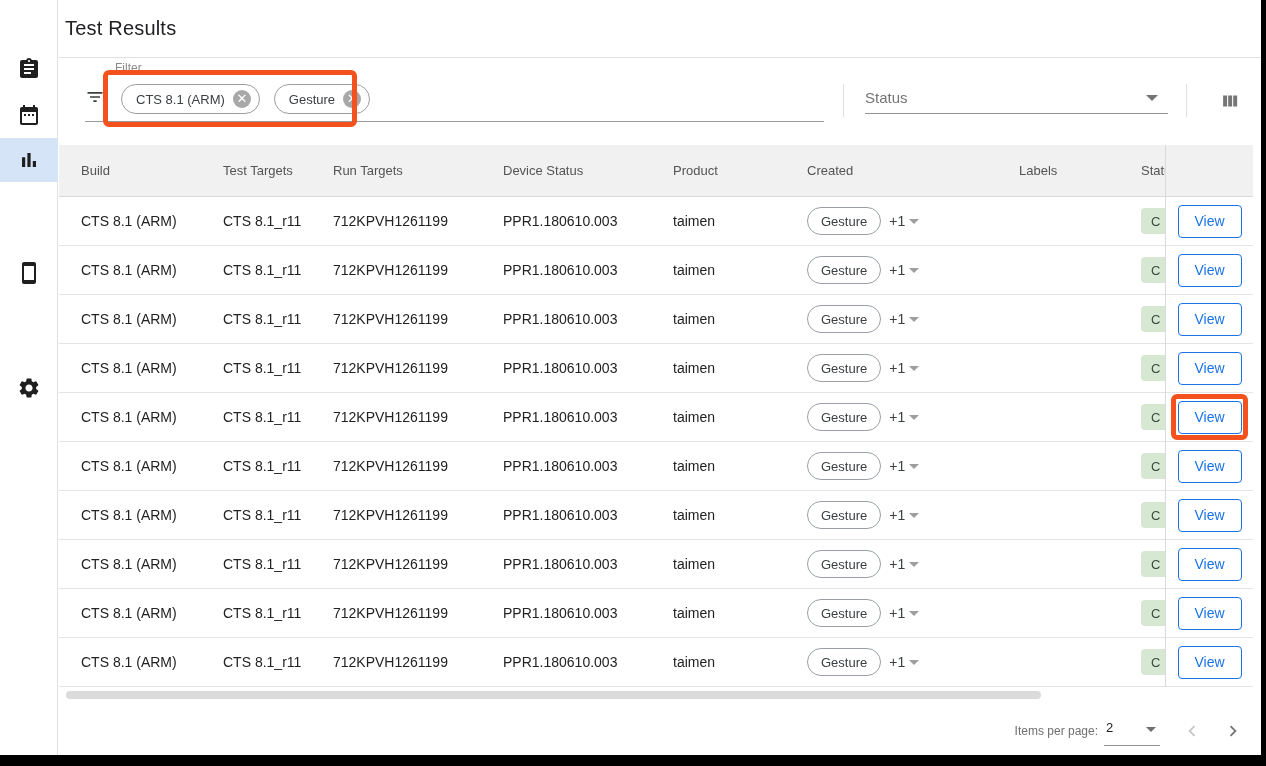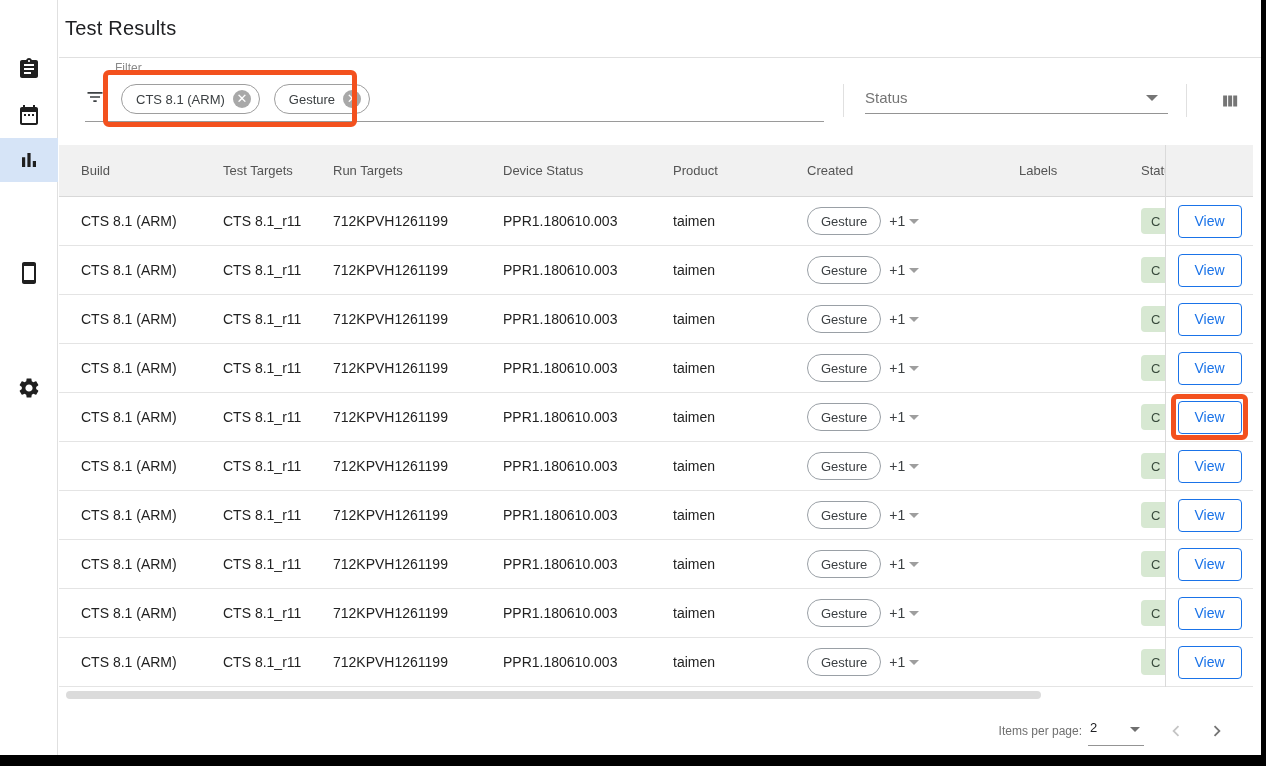--- a/index.html
+++ b/index.html
@@ -66,21 +66,21 @@
 
   
   .sticky-col{position:absolute;left:1106px;top:0;width:88px;height:542px;border-left:1px solid #DADADA;background:#fff;}
   .sticky-hdr{height:52px;background:var(--hdr-bg);border-bottom:1px solid #D8D8D8;}
   .view-cell{height:49px;border-bottom:1px solid var(--row-border);display:flex;align-items:center;justify-content:center;position:relative;}
   .view-btn{width:64px;height:33px;border:1px solid var(--blue);border-radius:4px;background:#fff;color:var(--blue);font-size:14px;cursor:pointer;}
   .view-cell.highlighted::after{content:"";position:absolute;left:5px;right:5px;top:1px;bottom:1px;border:5px solid var(--hl);border-radius:6px;pointer-events:none;}
 
   
   .hscroll-thumb{position:absolute;left:7px;top:691px;width:975px;height:8px;border-radius:4px;background:#DBDBDB;cursor:pointer;}
-  .paginator{position:absolute;left:0;top:710px;width:1202px;height:42px;display:flex;align-items:center;justify-content:flex-end;padding-right:32px;}
+  .paginator{position:absolute;left:0;top:710px;width:1202px;height:42px;display:flex;align-items:center;justify-content:flex-end;padding-right:16px;}
   .ipp-label{font-size:12px;color:#6F6F6F;margin-right:6px;}
   .ipp-select{position:relative;width:56px;height:30px;margin-right:20px;cursor:pointer;}
   .ipp-select .val{position:absolute;left:2px;top:4px;font-size:13px;color:#202124;}
   .ipp-select .arrow{position:absolute;right:4px;top:11px;width:0;height:0;border-left:5px solid transparent;border-right:5px solid transparent;border-top:5px solid #6F6F6F;}
   .ipp-select .ul{position:absolute;left:0;bottom:0;width:56px;height:1px;background:#949494;}
   .pg-btn{width:24px;height:24px;display:flex;align-items:center;justify-content:center;cursor:pointer;}
   .pg-btn svg{width:22px;height:22px;}
   .pg-prev{margin-right:17px;}
   .pg-prev svg{fill:#C5C5C5;}
   .pg-next svg{fill:#747474;}

